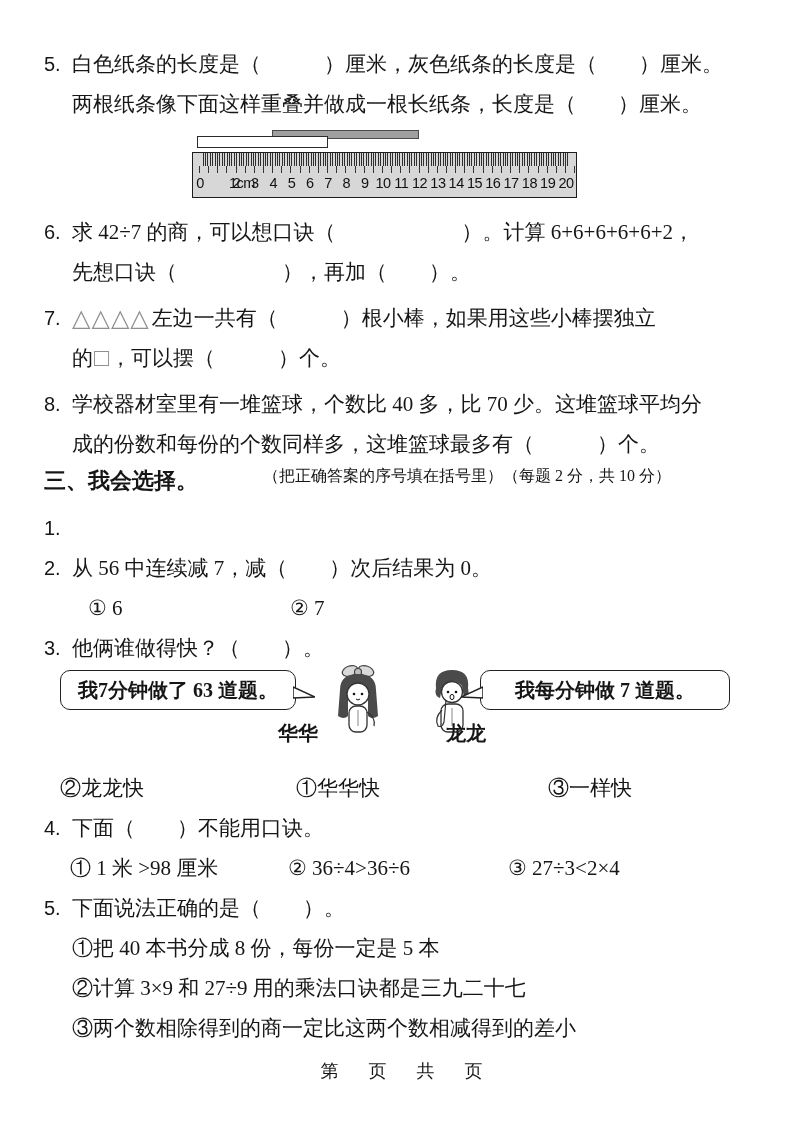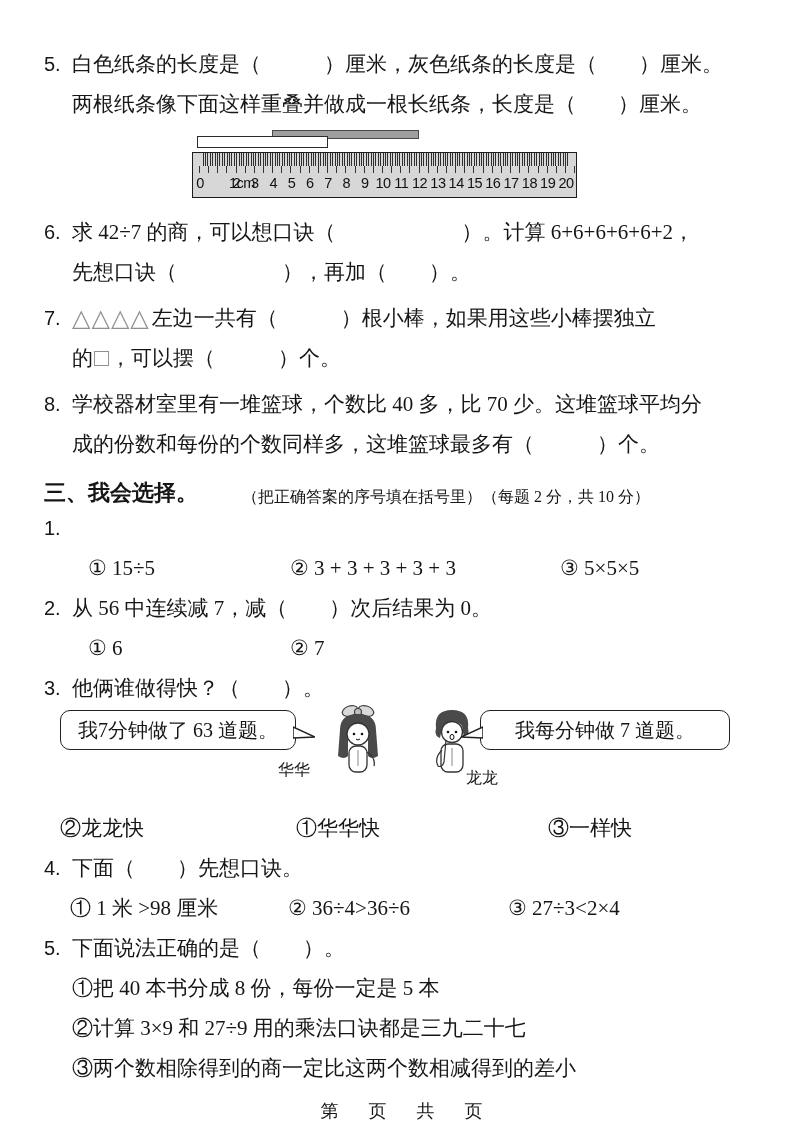--- a/index.html
+++ b/index.html
@@ -6,47 +6,47 @@
   .page{
     position:relative;width:793px;height:1122px;background:#fff;
     box-sizing:border-box;padding:44px 28px 0 44px;overflow:hidden;
     font-family:"Liberation Serif","DejaVu Serif",serif;color:#161616;
   }
   .line{display:flex;align-items:center;height:40px;font-size:21px;white-space:nowrap;}
   .qnum{font-family:"Liberation Sans","DejaVu Sans",sans-serif;font-size:20px;width:28px;flex:none;}
   .cont{padding-left:28px;}
   .shapes{color:#8f8f8f;font-size:24px;letter-spacing:1px;margin-right:2px;}
   .sq{color:#8f8f8f;font-size:25px;margin:0 1px;}
-  .sec-line{display:flex;align-items:flex-end;height:42px;margin-top:2px;white-space:nowrap;}
+  .sec-line{display:flex;align-items:flex-start;height:42px;margin-top:2px;white-space:nowrap;gap:21px;}
   .sec-title{font-family:"Liberation Sans","DejaVu Sans",sans-serif;font-weight:bold;font-size:22px;}
   .sec-note{font-size:16px;margin-left:44px;}
   .opts{display:grid;height:40px;align-items:center;font-size:21px;white-space:nowrap;}
   
   .ruler-fig{position:relative;height:72px;width:400px;margin:6px 0 10px 148px;}
   .strip-gray{position:absolute;left:80px;top:0;width:147px;height:9px;background:#9f9f9f;border:1px solid #4a4a4a;box-sizing:border-box;}
   .strip-white{position:absolute;left:5px;top:6px;width:131px;height:12px;background:#fff;border:1.5px solid #2b2b2b;box-sizing:border-box;z-index:2;}
   .ruler{position:absolute;left:0;top:22px;width:385px;height:46px;background:#d7d7d7;border:1.5px solid #1c1c1c;box-sizing:border-box;}
   .hatch{position:absolute;left:0;top:0;width:100%;height:13px;background:repeating-linear-gradient(90deg,#2e2e2e 0 1px,rgba(0,0,0,0) 1px 2.4px);}
   .notch{position:absolute;top:0;width:8px;height:13px;background:#d7d7d7;}
   .notch.l{left:0;} .notch.r{right:0;}
   .ticks{position:absolute;left:0;top:13px;width:100%;height:7px;background:repeating-linear-gradient(90deg,#333 0 1px,rgba(0,0,0,0) 1px 9.15px);background-position:6px 0;}
   .rlabels{position:absolute;left:0;top:20px;width:100%;height:24px;font-family:"Liberation Sans","DejaVu Sans",sans-serif;font-size:14.5px;color:#111;}
   .rlabel{position:absolute;transform:translateX(-50%);letter-spacing:-0.5px;top:2px;}
   
-  .talk-fig{position:relative;height:96px;margin:0 0 4px 14px;}
+  .talk-fig{position:relative;height:96px;margin:0 0 4px 14px;font-weight:bold;}
   .bubble{position:absolute;border:1.5px solid #222;border-radius:10px;background:#fff;
           display:flex;align-items:center;justify-content:center;font-size:20px;height:40px;box-sizing:border-box;white-space:nowrap;}
   .bubble.bl{left:2px;top:2px;width:236px;}
   .bubble.br{left:422px;top:2px;width:250px;}
   .tail{position:absolute;top:12px;}
   .tail.tr{right:-20px;} .tail.tl{left:-20px;}
   .kid{position:absolute;top:-4px;}
   .kid.girl{left:272px;} .kid.boy{left:368px;}
-  .kid-name{position:absolute;top:52px;font-size:16px;}
-  .kid-name.nl{left:220px;} .kid-name.nr{left:408px;margin-top:8px;}
+  .kid-name{position:absolute;top:52px;font-size:20px;}
+  .kid-name.nl{left:220px;} .kid-name.nr{left:388px;}
   .footer{display:flex;justify-content:center;align-items:center;height:26px;margin-top:10px;
           font-family:"Liberation Sans","DejaVu Sans",sans-serif;font-size:18px;letter-spacing:6px;}
 </style>
 </head>
 <body>
 
 <div class="page">
 
   <div class="line">
     <span class="qnum">5.</span>
@@ -117,25 +117,20 @@
     <span>成的份数和每份的个数同样多，这堆篮球最多有（　　　）个。</span>
   </div>
 
   <div class="sec-line">
     <span class="sec-title">三、我会选择。</span>
     <span class="sec-note">（把正确答案的序号填在括号里）（每题 2 分，共 10 分）</span>
   </div>
 
   <div class="line">
     <span class="qnum">1.</span>
-  </div>
-  <div class="opts" style="padding-left:44px;grid-template-columns:202px 270px auto">
-    <span>① 15÷5</span>
-    <span>② 3 + 3 + 3 + 3 + 3</span>
-    <span>③ 5×5×5</span>
   </div>
 
   <div class="line">
     <span class="qnum">2.</span>
     <span>从 56 中连续减 7，减（　　）次后结果为 0。</span>
   </div>
   <div class="opts" style="padding-left:44px;grid-template-columns:202px 270px auto">
     <span>① 6</span>
     <span>② 7</span>
   </div>
@@ -192,21 +187,21 @@
     </div>
   </div>
   <div class="opts" style="padding-left:16px;grid-template-columns:236px 252px auto">
     <span>②龙龙快</span>
     <span>①华华快</span>
     <span>③一样快</span>
   </div>
 
   <div class="line">
     <span class="qnum">4.</span>
-    <span>下面（　　）先想口诀。</span>
+    <span>下面（　　）不能用口诀。</span>
   </div>
   <div class="opts" style="padding-left:26px;grid-template-columns:218px 220px auto">
     <span>① 1 米 &gt;98 厘米</span>
     <span>② 36÷4&gt;36÷6</span>
     <span>③ 27÷3&lt;2×4</span>
   </div>
 
   <div class="line">
     <span class="qnum">5.</span>
     <span>下面说法正确的是（　　）。</span>

